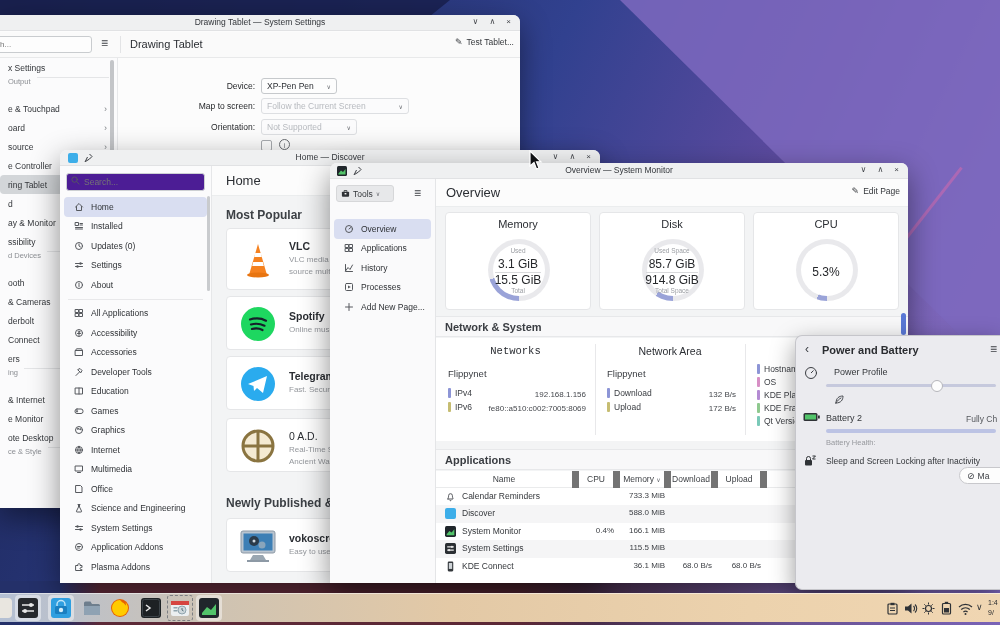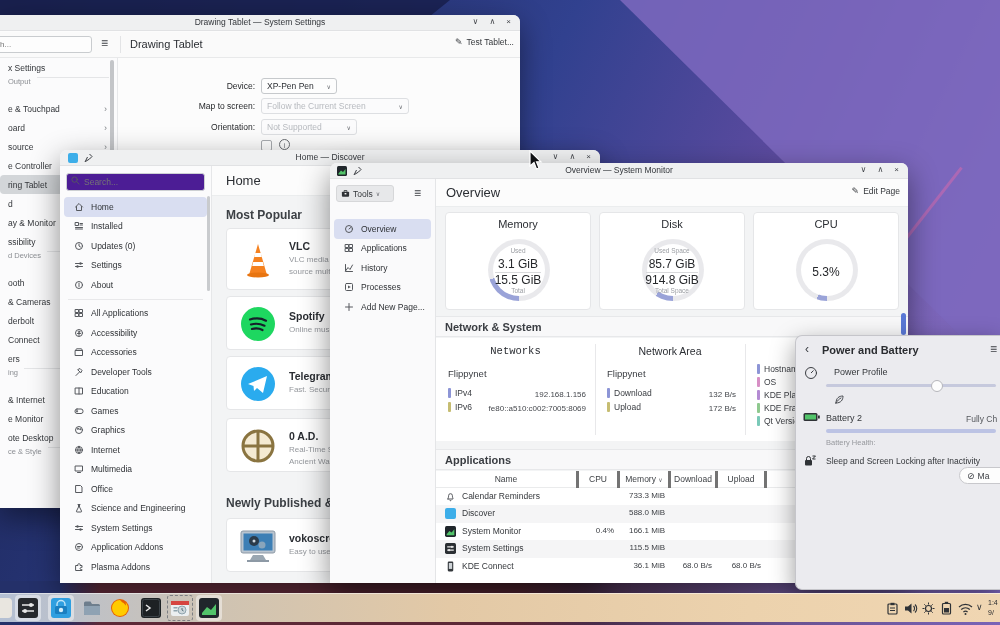--- a/index.html
+++ b/index.html
@@ -27,21 +27,21 @@
   .card{position:absolute;background:#fff;border:1px solid #e5e6e8;border-radius:4px;}
   .gauge{position:absolute;width:62px;height:62px;border-radius:50%;}
   .gauge::after{content:"";position:absolute;inset:5px;background:#fff;border-radius:50%;}
   .ginner{position:absolute;width:100%;text-align:center;z-index:2;}
   .g-sm{font-size:6.5px;color:#9b9ea3;}
   .g-val{font-size:12px;color:#26282b;}
   .band{position:absolute;left:0;right:0;background:#f8f8f9;border-top:1px solid #e7e8ea;border-bottom:1px solid #e7e8ea;font-size:11px;font-weight:bold;color:#3a3d42;display:flex;align-items:center;padding-left:9px;}
   .sbar3{display:inline-block;width:3px;height:10px;border-radius:1px;margin-right:4px;vertical-align:-2px;}
   .nrow{position:absolute;font-size:8.5px;color:#3a3d42;display:flex;align-items:center;}
   .nval{position:absolute;font-size:8px;color:#45484d;text-align:right;}
-  .th{position:absolute;top:0;height:17px;line-height:17px;text-align:center;font-size:8.5px;color:#3f4246;border-right:3px solid #737373;}
+  .th{position:absolute;top:0;height:17px;line-height:17px;text-align:center;font-size:8.5px;color:#3f4246;border-right:7px solid #737373;}
   .trow{position:relative;height:17.4px;font-size:8.5px;color:#34373b;}
   .trow.alt{background:#f5f5f6;}
   .tc{position:absolute;top:3px;}
   .tcr{position:absolute;top:3px;text-align:right;font-size:8px;color:#3c3f44;}
   .ticon{position:absolute;top:597px;width:20px;height:20px;}
   .thl{position:absolute;top:594px;width:26px;height:26px;background:rgba(255,255,255,.45);border-radius:4px;}
   .pill-btn{position:absolute;display:flex;align-items:center;background:#fdfdfd;border:1px solid #c8c8cc;border-radius:9px;font-size:8.5px;color:#3a3d42;padding:0 7px;height:17px;}
 </style>
 </head>
 <body>
@@ -365,21 +365,21 @@
           </svg>
         <span style="position:absolute;left:62px;top:13px;font-size:10.5px;font-weight:bold;color:#2b2e33;">Telegram De</span>
         <span style="position:absolute;left:62px;top:28px;font-size:8px;color:#95989d;">Fast. Secure. Po</span>
       </div>
 
       <div class="card" style="left:14px;top:252px;width:360px;height:54px;">
         <svg width="36" height="36" viewBox="0 0 36 36" style="position:absolute;left:13px;top:9px;">
             <circle cx="18" cy="18" r="15" fill="#f4ead2" stroke="#8a7440" stroke-width="3"></circle>
             <path d="M18 3v30M3 18h30" stroke="#8a7440" stroke-width="3"></path>
           </svg>
-        <span style="position:absolute;left:62px;top:11px;font-size:10.5px;font-weight:bold;color:#2b2e33;">0 A.D.</span>
+        <span style="position:absolute;left:62px;top:11px;font-size:10.5px;font-weight:normal;color:#2b2e33;">0 A.D.</span>
         <span style="position:absolute;left:62px;top:26px;font-size:8px;color:#95989d;">Real-Time Strate</span>
         <span style="position:absolute;left:62px;top:38px;font-size:8px;color:#95989d;">Ancient Warfar</span>
       </div>
       <div style="position:absolute;left:14px;top:330px;font-size:12px;font-weight:bold;color:#3c4045;white-space:nowrap;">Newly Published &amp; Rec</div>
 
       <div class="card" style="left:14px;top:352px;width:360px;height:54px;">
         <svg width="38" height="34" viewBox="0 0 38 34" style="position:absolute;left:12px;top:10px;">
             <rect x="2" y="2" width="34" height="22" rx="2" fill="#b9c4cf" stroke="#8d99a5"></rect>
             <rect x="4.5" y="4.5" width="29" height="17" fill="#3d7fb5"></rect>
             <circle cx="15" cy="12" r="5" fill="#2b3b4a"></circle>

